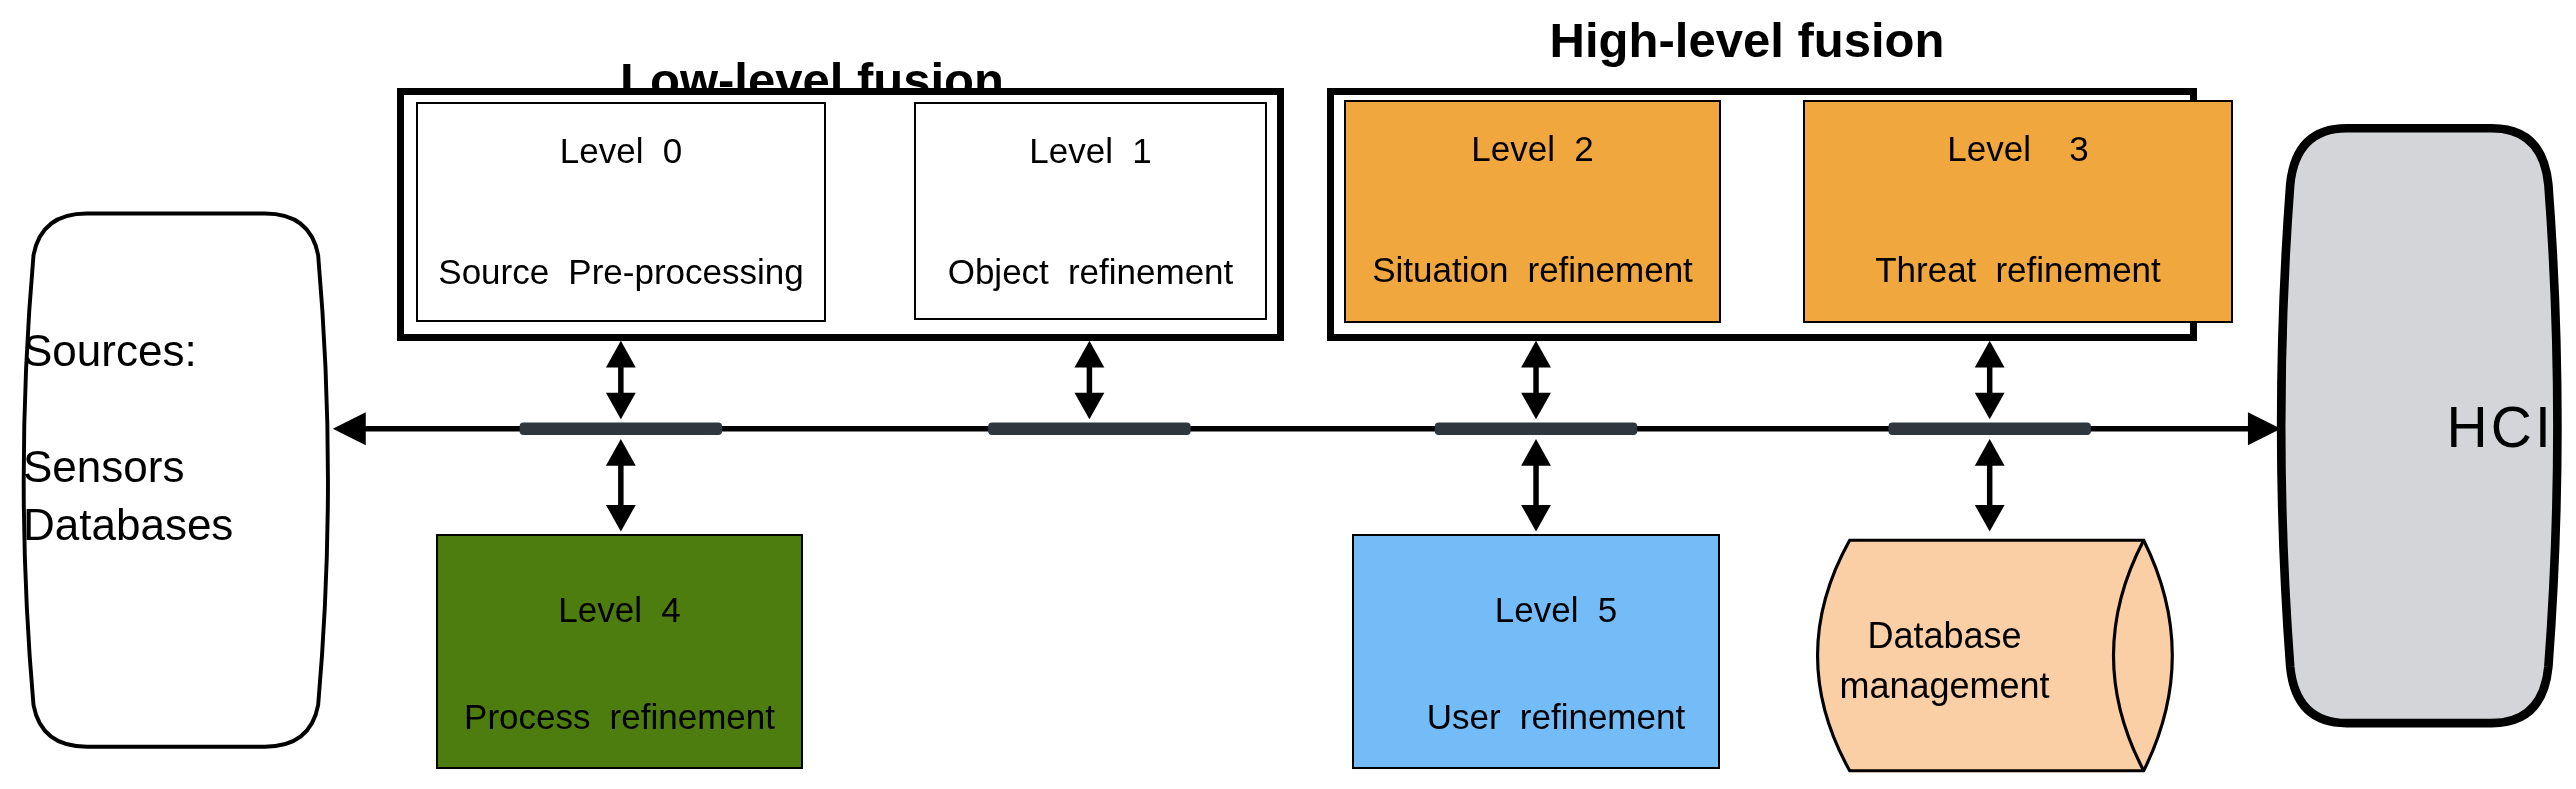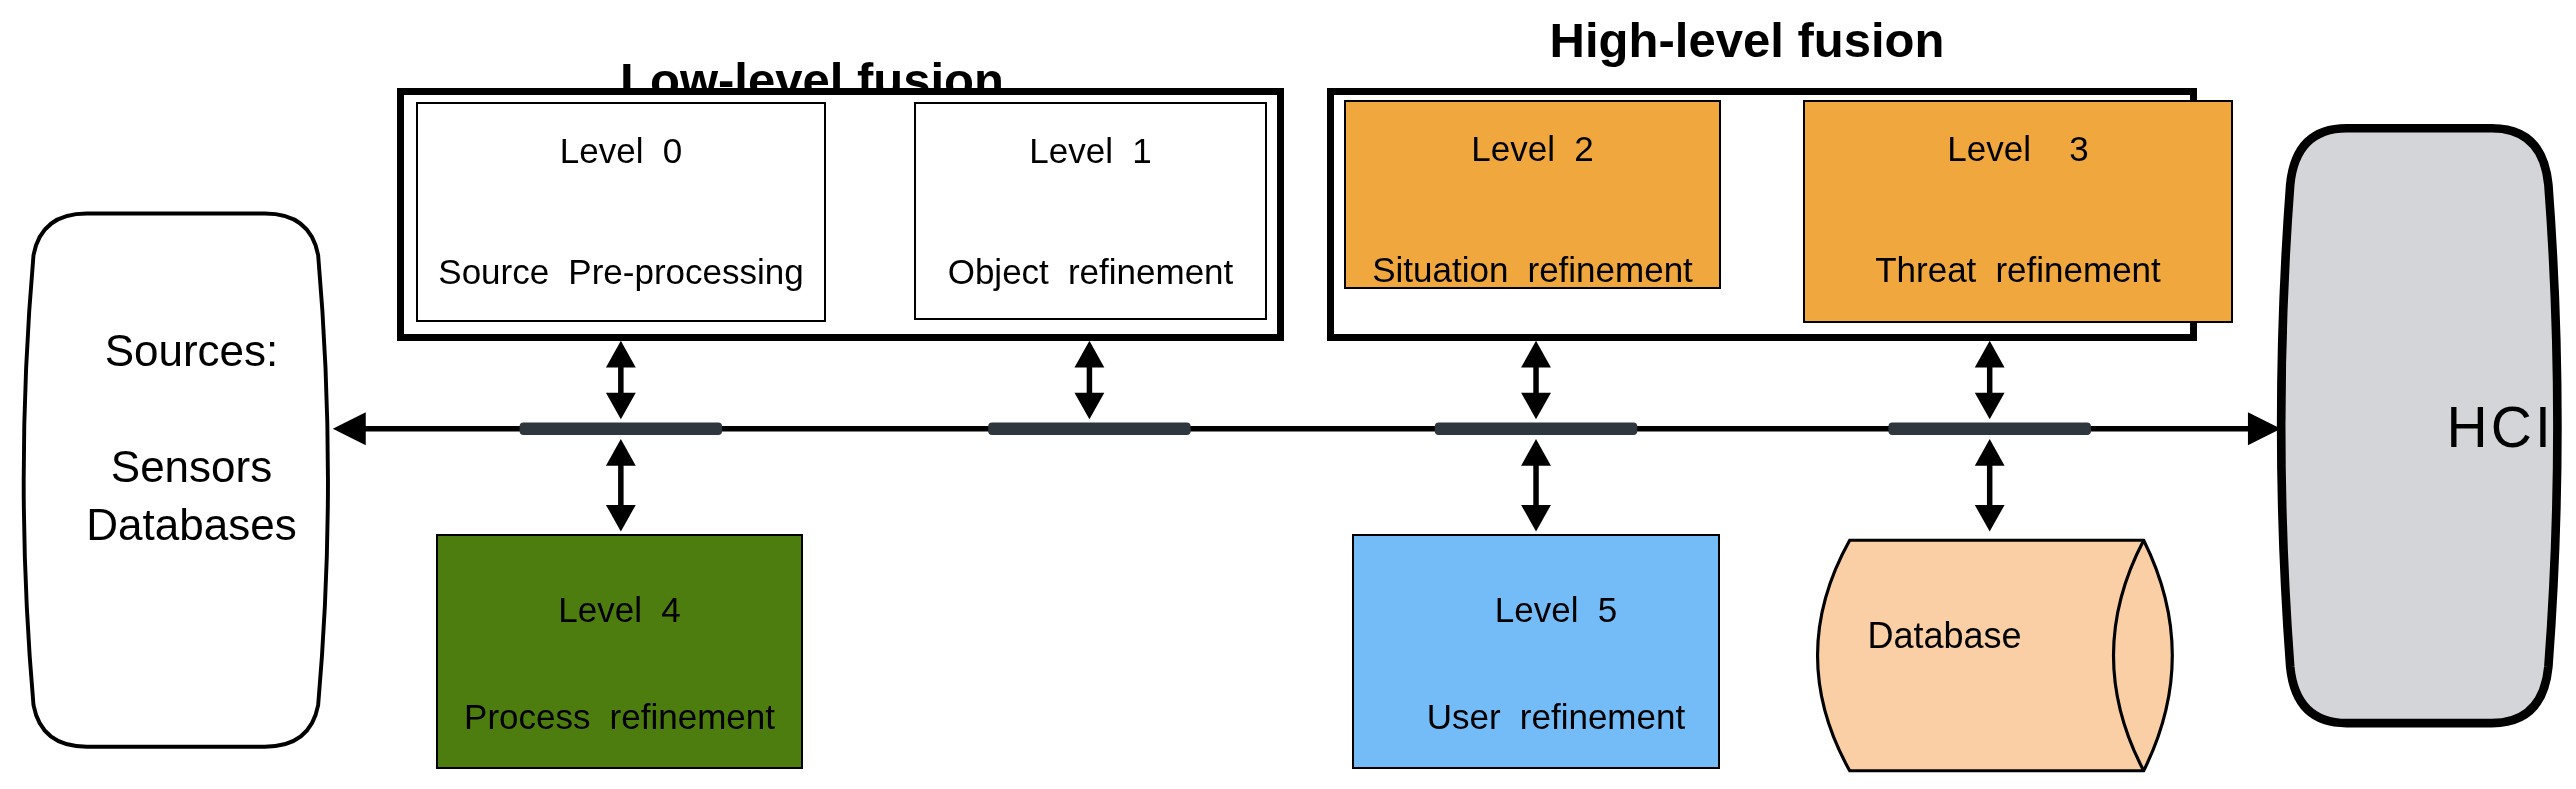--- a/index.html
+++ b/index.html
@@ -21,21 +21,21 @@
   }
   .lvl {
     border:2.4px solid #000000;
     display:flex; flex-direction:column; align-items:center;
     padding-top:27px; gap:82px;
     font-size:35px; line-height:39px; text-align:center;
     background:#ffffff;
   }
   .lvl.lower { padding-top:54px; gap:68px; }
   .lvl span { white-space:pre; word-spacing:9.4px; }
-  .sources-text { text-align:center; font-size:44px; line-height:58px;padding-left:31px; }
+  .sources-text { font-size:44px; line-height:58px; }
   .sources-text .second { margin-top:58px; }
   .hci-text { text-align:right; font-size:57px; line-height:63px; letter-spacing:3.1px; }
   .db-text { text-align:center; font-size:36px; line-height:50px; word-spacing:4.7px; }
   svg { display:block; }
 </style>
 </head>
 <body>
 
 <div id="canvas">
 
@@ -49,21 +49,21 @@
   <div class="abs lvl" style="left:416px; top:102px; width:410px; height:220px;">
     <span>Level 0</span>
     <span>Source Pre-processing</span>
   </div>
 
   <div class="abs lvl" style="left:914px; top:102px; width:353px; height:218px;">
     <span>Level 1</span>
     <span>Object refinement</span>
   </div>
 
-  <div class="abs lvl" style="left: 1344px; top: 100px; width: 377px; height: 189px; background-color: rgb(240, 167, 62);">
+  <div class="abs lvl" style="left: 1344px; top: 100px; width: 377px; height: 223px; background-color: rgb(240, 167, 62);">
     <span>Level 2</span>
     <span>Situation refinement</span>
   </div>
 
   <div class="abs lvl" style="left: 1803px; top: 100px; width: 430px; height: 223px; background-color: rgb(240, 167, 62);">
     <span>Level  3</span>
     <span>Threat refinement</span>
   </div>
 
   <div class="abs lvl lower" style="left: 436px; top: 534px; width: 367px; height: 235px; background-color: #4d7c0f;">
@@ -89,20 +89,21 @@
     <path d="M 95 13 L 280 13 Q 345 13 352 85 Q 375 392 352 699 Q 345 771 280 771 L 95 771 Q 30 771 23 699 Q 0 392 23 85 Q 30 13 95 13 Z" stroke="#000000" stroke-width="11" style="fill: rgb(211, 213, 216);"></path>
   </svg>
   <div class="abs hci-text" style="left:2286px; top:396px; width:268px;">HCI</div>
 
   <svg class="abs" style="left:1805px; top:526px;" width="392" height="259" viewBox="0 0 500 330">
     <path d="M 57 18 L 432 18 Q 505 165 432 312 L 57 312 Q -25 165 57 18 Z" stroke="#000000" stroke-width="4" style="fill: rgb(250, 207, 165);"></path>
     <path d="M 432 18 Q 355 165 432 312" stroke="#000000" stroke-width="4" fill="none"></path>
   </svg>
   <div class="abs db-text" style="left:1772px; top:611px; width:345px;">
     <div>Database</div>
+    <div>management</div>
   </div>
 
   <svg class="abs" style="left:0; top:0;" width="2576" height="790" viewBox="0 0 3282 1006" fill="#000000" stroke="none">
 
     <line x1="446" y1="546" x2="2884" y2="546" stroke="#000000" stroke-width="7"></line>
     <polygon points="424,546 466,525 466,567"></polygon>
     <polygon points="2906,546 2864,525 2864,567"></polygon>
 
     <rect x="662" y="538" width="258" height="16" rx="5" style="fill: rgb(46, 54, 62);"></rect>
     <rect x="1259" y="538" width="258" height="16" rx="5" style="fill: rgb(46, 54, 62);"></rect>

